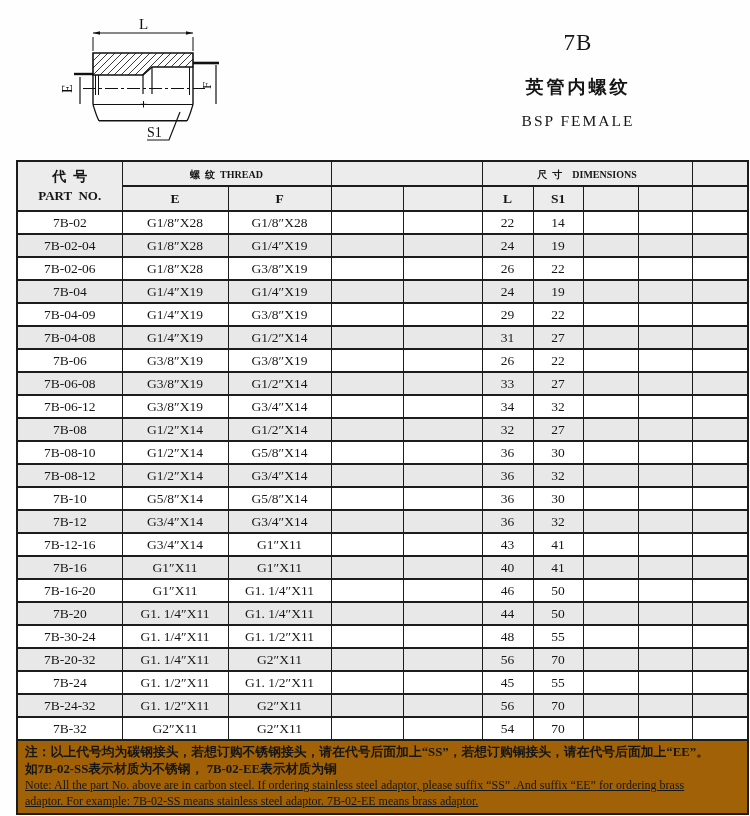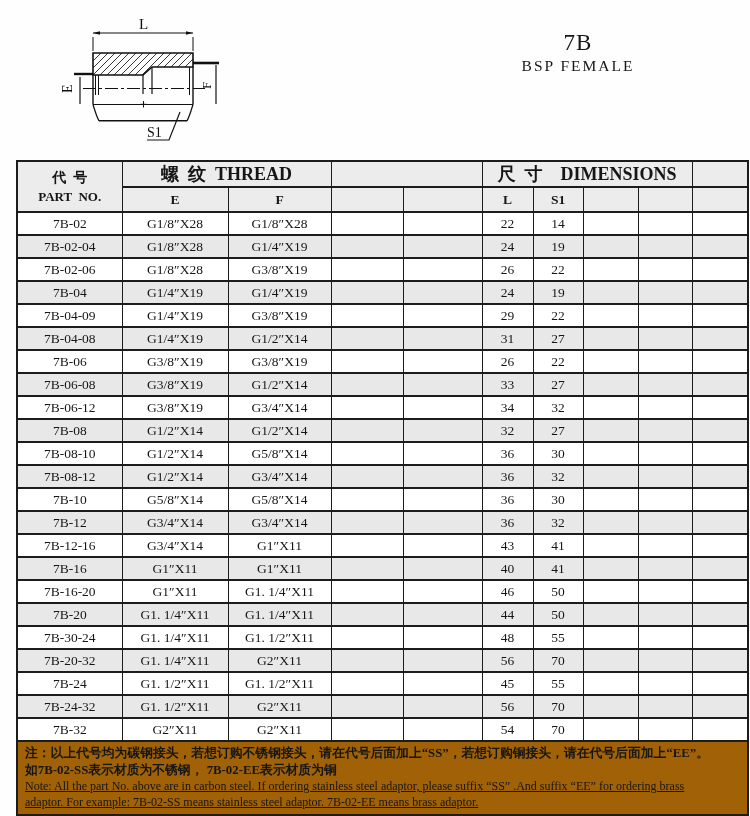--- a/index.html
+++ b/index.html
@@ -9,34 +9,34 @@
     overflow:hidden;margin:0 auto;
     --stripe:#e8e8e8;--hdr:#ececec;--line:#1c1c1c;
   }
   
   .drawing-svg{position:absolute;top:0;left:0;}
   .drawing-svg text{font-family:"Liberation Serif","DejaVu Serif",serif;fill:#111;}
   
   .title-block{position:absolute;top:30px;left:486px;width:184px;text-align:center;}
   .title-code{font-size:23px;letter-spacing:1px;}
   .title-cn{margin-top:19px;font-size:18px;letter-spacing:3px;font-weight:600;}
-  .title-en{margin-top:1px;font-size:15.5px;letter-spacing:2px;}
+  .title-en{margin-top:13px;font-size:15.5px;letter-spacing:2px;}
   
   .table-wrap{position:absolute;top:160px;left:16px;}
   table{border-collapse:collapse;table-layout:fixed;width:731px;border:2.5px solid var(--line);}
   th,td{
     border:solid var(--line);border-width:2px 1.4px;
     padding:0;text-align:center;vertical-align:middle;
     font-size:13.5px;overflow:hidden;white-space:nowrap;
   }
   thead th{background:var(--hdr);font-weight:600;height:23px;}
   th.merged{height:auto;}
   .hdr-cn{font-size:14px;white-space:pre;font-weight:700;}
   .hdr-en{font-size:13px;white-space:pre;font-weight:600;margin-top:2px;}
-  .hdr-mix{white-space:pre;font-weight:700;font-size:18px;}
+  .hdr-mix{white-space:pre;font-weight:700;font-size:10px;}
   tbody td{height:21px;background:#fff;}
   tbody tr.stripe td{background:var(--stripe);}
   tr.notes-row td{
     text-align:left;background:#a16207;height:auto;white-space:normal;
     padding:3px 7px 4px 7px;line-height:1.32;
   }
   .note-cn{font-size:12.8px;font-weight:700;}
   .note-en{font-size:12px;font-weight:400;text-decoration:underline;}
 </style>
 </head>
@@ -84,20 +84,21 @@
     <line x1="99" y1="120.8" x2="187" y2="120.8" stroke="#111" stroke-width="1.4"></line>
     <line x1="143.5" y1="101" x2="143.5" y2="107.5" stroke="#111" stroke-width="1"></line>
     <line x1="140.5" y1="104.3" x2="146.5" y2="104.3" stroke="#111" stroke-width="1"></line>
 
     <text x="147" y="137" font-size="14">S1</text>
     <polyline points="147,140 169,140 180,112" fill="none" stroke="#111" stroke-width="1.2"></polyline>
   </svg>
 
   <div class="title-block">
     <div class="title-code">7B</div>
+    <div class="title-cn">英管内螺纹</div>
     <div class="title-en">BSP  FEMALE</div>
   </div>
 
   <div class="table-wrap">
     <table>
       <colgroup>
         <col style="width:105px">
           <col style="width:106px">
           <col style="width:103px">
         <col style="width:72px">

